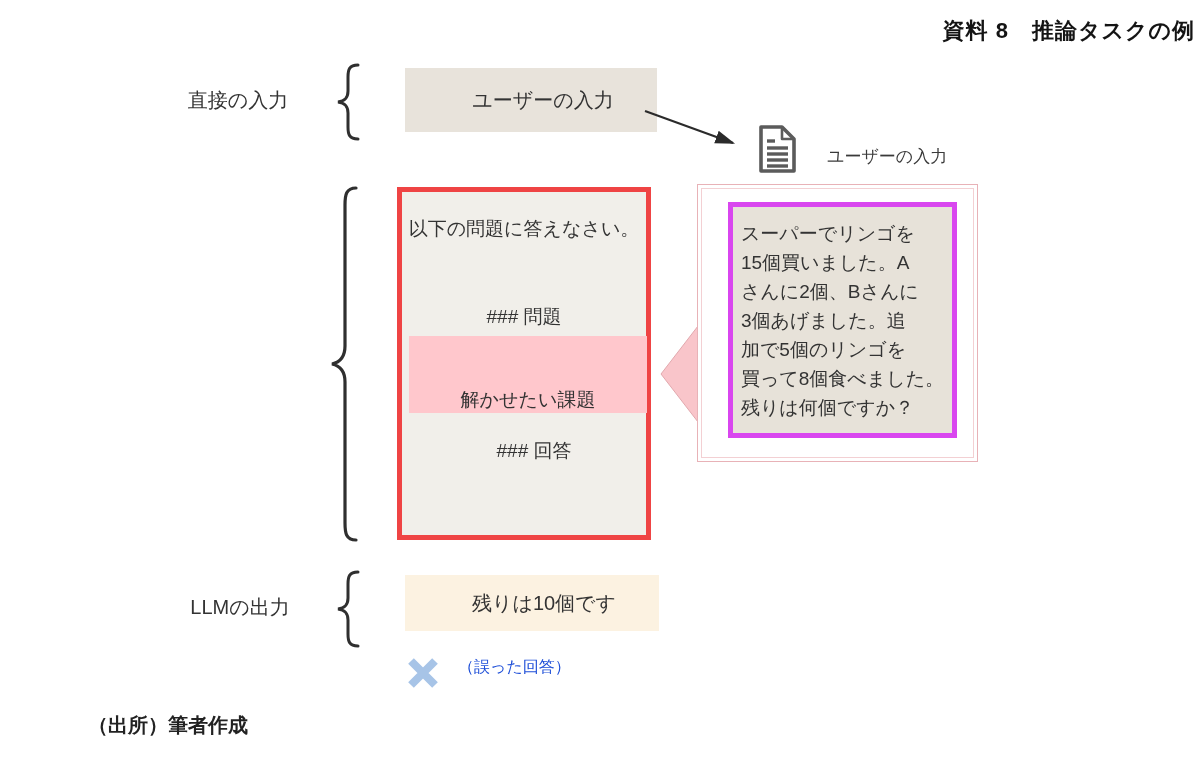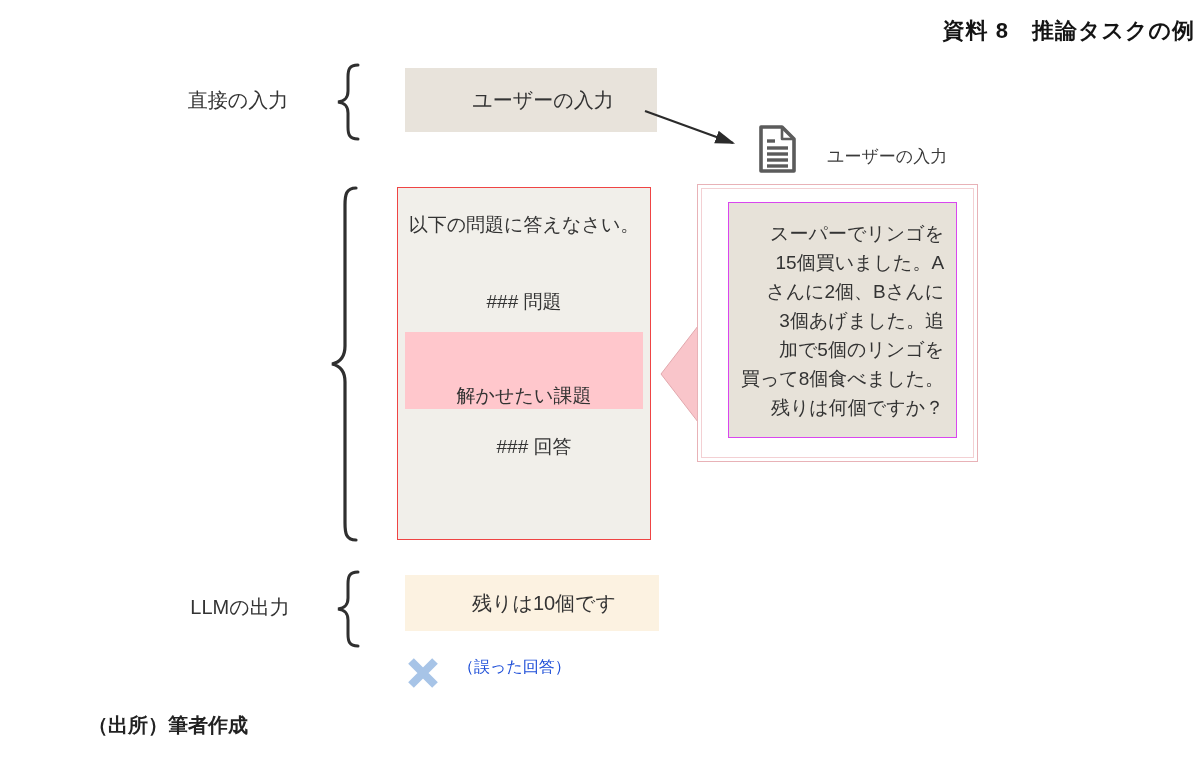--- a/index.html
+++ b/index.html
@@ -49,32 +49,32 @@
   #brace2 { left: 328px; top: 186px; }
   #brace3 { left: 334px; top: 570px; }
 
   #arrow-svg { left: 641px; top: 105px; }
   #doc-icon  { left: 755px; top: 124px; }
   #doc-label { left: 827px; top: 145px; font-size: 17px; color: #3a3a3a; }
 
   #prompt-box {
     left: 397px; top: 187px; width: 254px; height: 353px;
     background: #f1efea;
-    border: 1px solid #ef4444;
+    border: 5px solid #ef4444;
     box-sizing: border-box;
   }
   .prompt-line {
     position: absolute;
     left: 0; right: 0;
     text-align: center;
     font-size: 19px;
     color: #333333;
   }
   #instruction { top: 24px; }
-  #q-header    { top: 101px; }
+  #q-header    { top: 112px; }
   #a-header    { top: 246px; padding-left: 20px; }
   #pink-box {
     position: absolute;
     left: 7px; top: 144px; width: 238px; height: 77px;
     background: #ffc7cc;
     display: flex; align-items: flex-end; justify-content: center;
     font-size: 19px; color: #333333;
   }
 
   #triangle-svg { left: 658px; top: 324px; }
@@ -83,24 +83,24 @@
     left: 697px; top: 184px; width: 281px; height: 278px;
     background: #ffffff;
     border: 1px solid #e8b2b7;
     outline: 1px solid #f3d0d3;
     outline-offset: -5px;
     box-sizing: border-box;
   }
   #inner-problem-box {
     left: 728px; top: 202px; width: 229px; height: 236px;
     background: #e7e2d9;
-    border: 1px solid #d946ef;
+    border: 5px solid #d946ef;
     box-sizing: border-box;
     display: flex; align-items: center; justify-content: center;
-    text-align: right;
+    text-align: left;
     font-size: 19px;
     line-height: 29px;
     color: #333333;
     white-space: pre-line;
   }
 
   #cross-icon { left: 406px; top: 656px; }
   #verdict    { left: 458px; top: 657px; font-size: 16px; color: #1d4ed8; }
   #footer     { left: 88px;  top: 712px; font-size: 20px; font-weight: 600; color: #222222; }
 </style>

